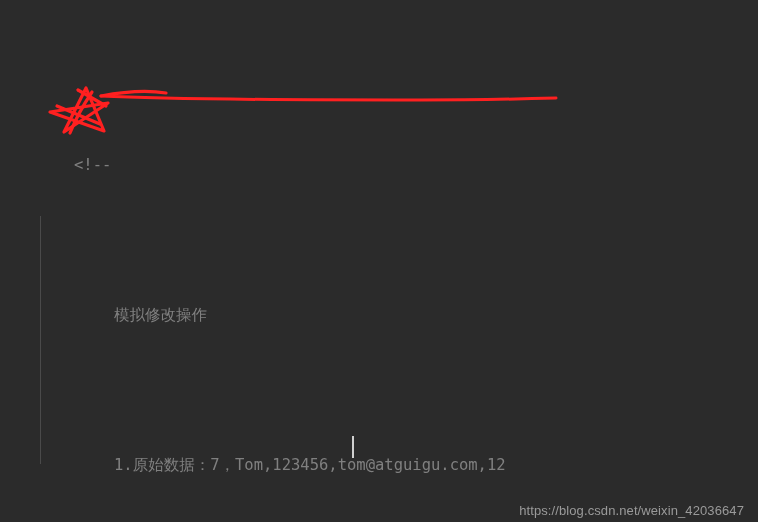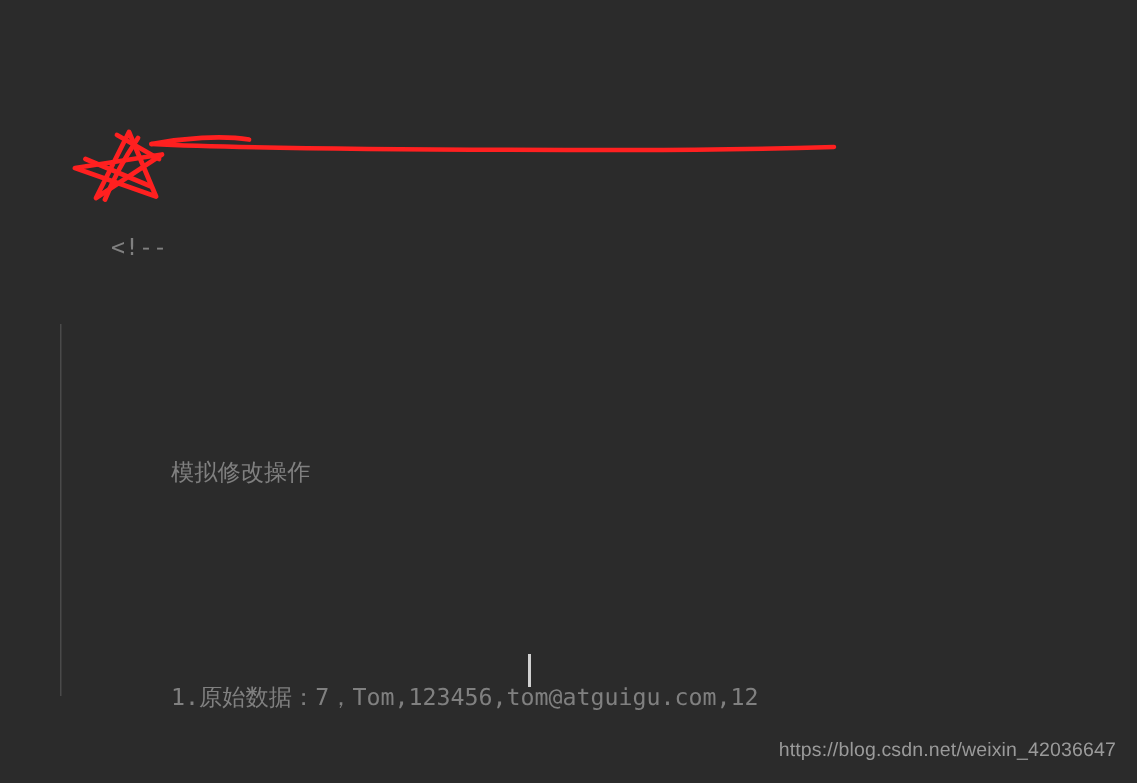--- a/index.html
+++ b/index.html
@@ -63,21 +63,21 @@
     left: 0; top: 0;
     width: 758px;
     height: 522px;
     pointer-events: none;
   }
 
   
   #watermark {
     position: absolute;
     right: 14px;
-    bottom: 15px;
+    bottom: 4px;
     color: #9a9a9a;
     font-family: "Liberation Sans", sans-serif;
     font-size: 13px;
     letter-spacing: 0.1px;
   }
 </style>
 </head>
 <body>
 
 <div id="screen">

